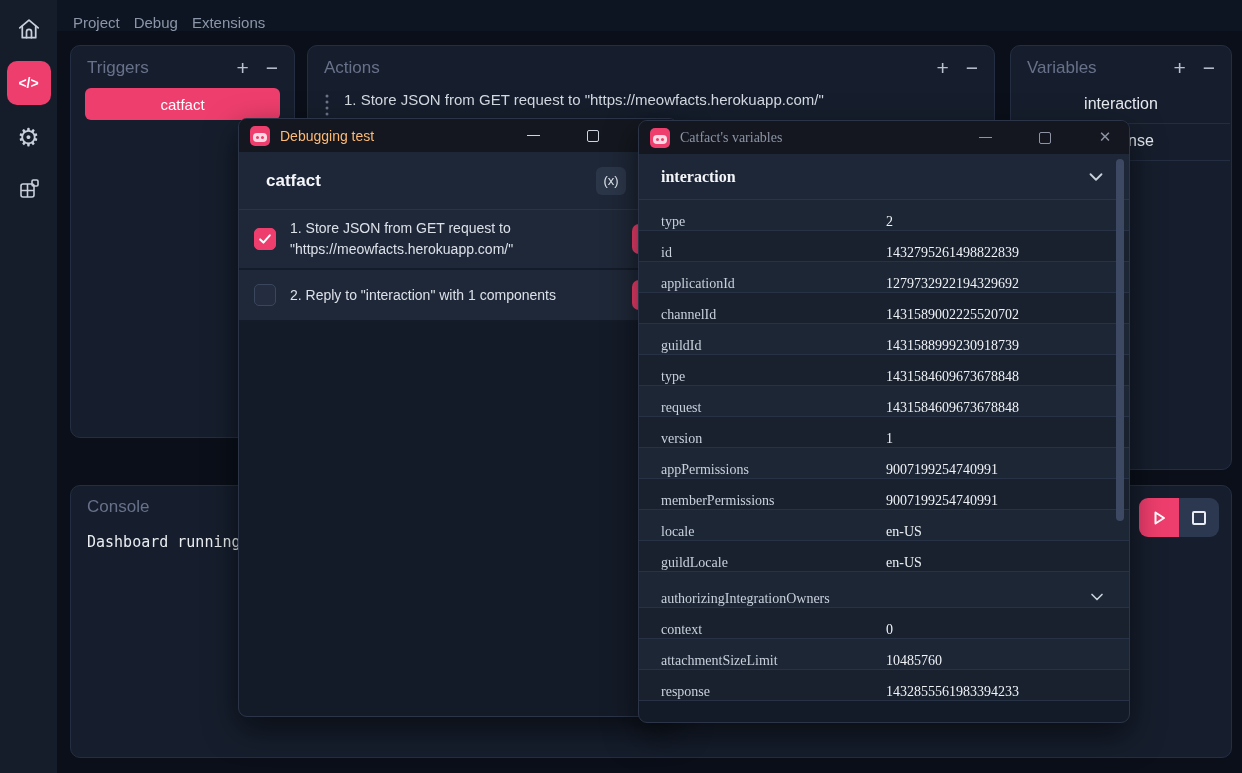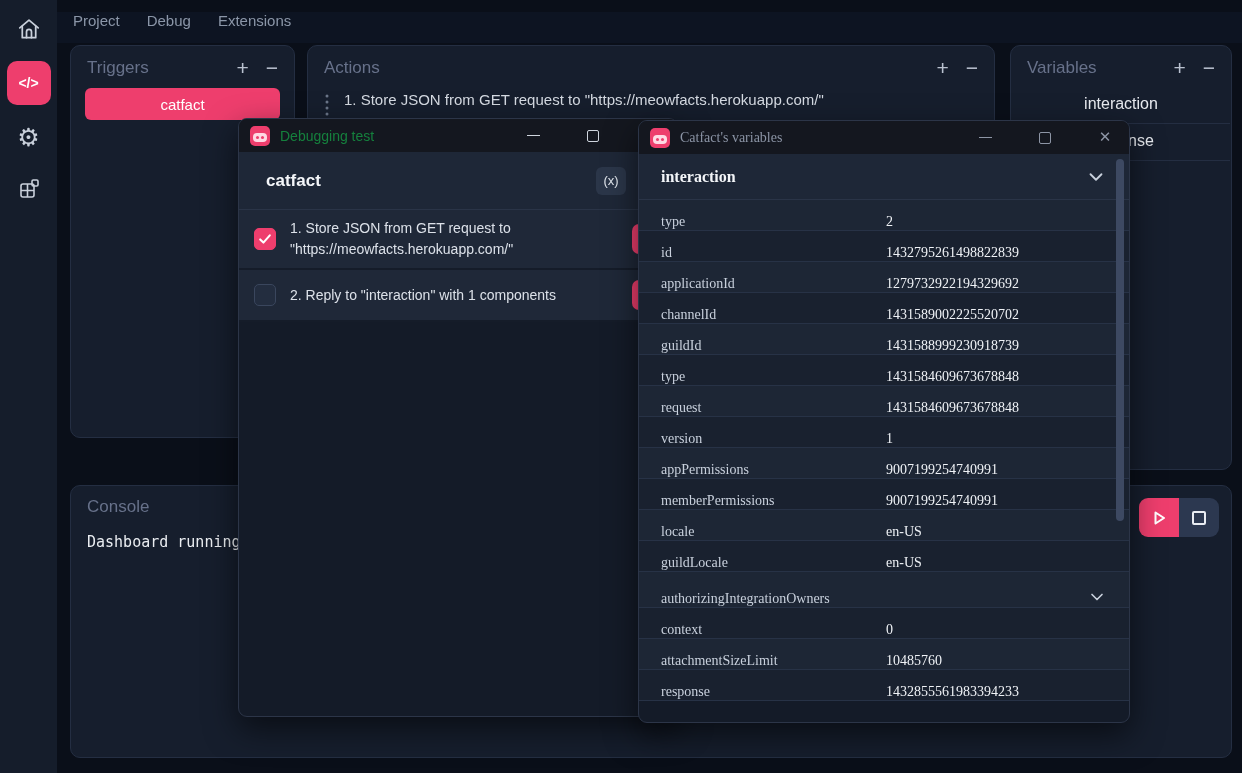--- a/index.html
+++ b/index.html
@@ -6,23 +6,23 @@
   html,body { width:1242px; height:773px; overflow:hidden; }
   body {
     position:relative;
     background:#0a0f19;
     font-family:"Liberation Sans", sans-serif;
     color:#e6e9ee;
   }
 
   
   .topbar {
-    position:absolute; left:57px; top:12px; width:1185px; height:31px;
-    background:#0d1422; display:flex; align-items:flex-start;
-    gap:27px; padding-left:16px; z-index:4;
+    position:absolute; left:57px; top:0; width:1185px; height:31px;
+    background:#0d1422; display:flex; align-items:flex-end;
+    gap:14px; padding-left:16px; z-index:4;
   }
   .menu-item { font-size:15px; color:#8b96a8; cursor:default; }
 
   
   .sidebar {
     position:absolute; left:0; top:0; width:57px; height:773px;
     background:#151d2b; z-index:6;
     display:flex; flex-direction:column; align-items:center; padding-top:9px;
   }
   .side-btn {
@@ -80,21 +80,21 @@
     border:1px solid #2c3548; box-shadow:0 12px 32px rgba(0,0,0,.55);
     background:#141b28;
   }
   .win-debug { left:238px; top:118px; width:440px; height:599px; z-index:10; }
   .win-vars  { left:638px; top:120px; width:492px; height:603px; z-index:11;font-family:Liberation Serif, serif; }
 
   .titlebar {
     height:33px; background:#14171f; display:flex; align-items:center;
     padding-left:11px; gap:10px;
   }
-  .win-title { font-size:14px; color:#15803d; }
+  .win-title { font-size:14px; color:#fdba74; }
   .win-vars .win-title { color:#8b94a5; }
   .win-controls { margin-left:auto; display:flex; }
   .win-ctl {
     width:40px; height:33px; margin-right:20px; display:flex;
     align-items:center; justify-content:center; color:#cfd5de;
   }
   .win-ctl:last-child { margin-right:4px; }
   .win-vars .win-ctl { color:#8d95a5; }
   .min-glyph { width:13px; height:0; border-top:1.5px solid currentColor; display:block; }
   .max-glyph { width:12px; height:12px; border:1.5px solid currentColor; border-radius:2px; display:block; }

